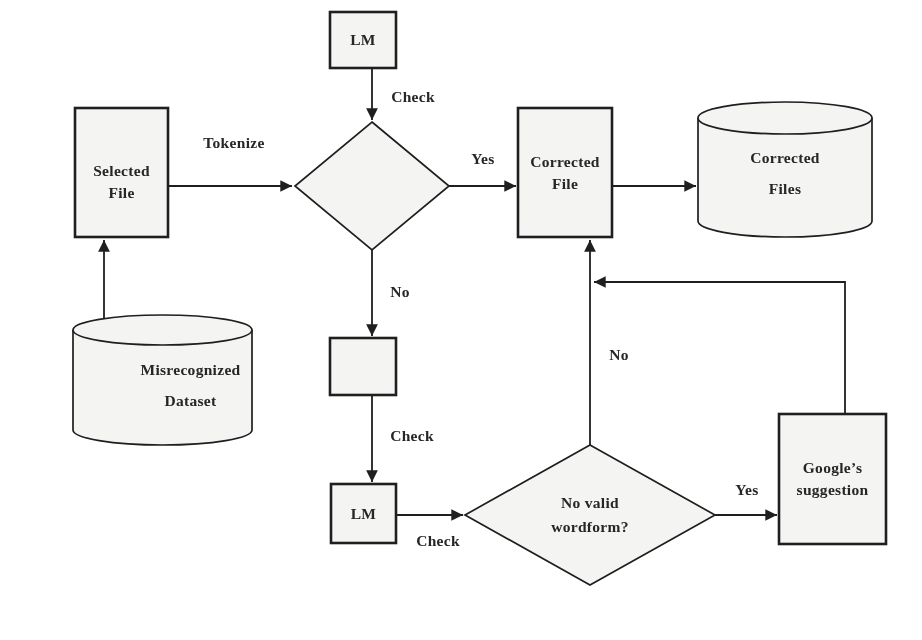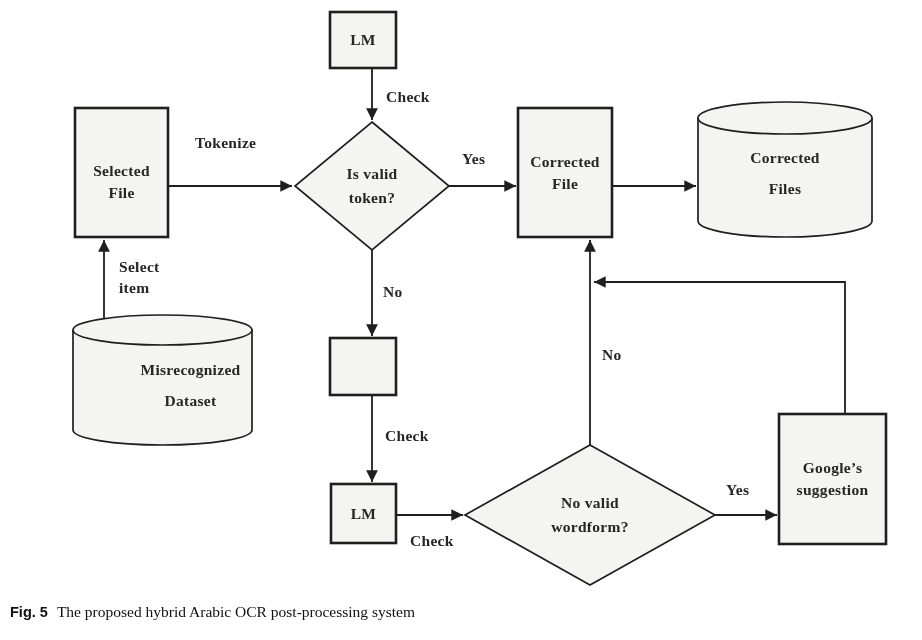--- a/index.html
+++ b/index.html
@@ -42,21 +42,21 @@
     font-weight: bold;
     font-size: 15.5px;
     letter-spacing: 0.3px;
     color: var(--text, #262626);
   }
   .lh-s { line-height: 22px; }
   .lh-m { line-height: 24px; }
   .lh-l { line-height: 31px; }
   .edge-label {
     position: absolute;
-    text-align: left;
+    text-align: center;
     white-space: pre-line;
     font-weight: bold;
     font-size: 15.5px;
     line-height: 21px;
     letter-spacing: 0.3px;
     color: var(--text, #262626);
   }
   .caption {
     position: absolute;
     left: 10px;
@@ -107,42 +107,35 @@
 
     <path class="node-shape cyl-shape" d="M 698 118 V 221 A 87 16 0 0 0 872 221 V 118"></path>
     <ellipse class="node-shape cyl-shape" cx="785" cy="118" rx="87" ry="16"></ellipse>
     <path class="node-shape cyl-shape" d="M 73 330 V 430 A 89.5 15 0 0 0 252 430 V 330"></path>
     <ellipse class="node-shape cyl-shape" cx="162.5" cy="330" rx="89.5" ry="15"></ellipse>
   </svg>
 
   <div class="label lh-s" style="left:330px; top:12px;  width:66px;  height:56px;">LM</div>
   <div class="label lh-s" style="left:75px;  top:108px; width:93px;  height:129px;margin-top:9px;">Selected
 File</div>
-  <div class="label lh-m" style="left:302px; top:152px; width:140px; height:68px;">Is valid
-token?</div>
   <div class="label lh-s" style="left:518px; top:108px; width:94px;  height:129px;">Corrected
 File</div>
   <div class="label lh-l" style="left:698px; top:130px; width:174px; height:85px;">Corrected
 Files</div>
   <div class="label lh-l" style="left:73px;  top:345px; width:179px; height:80px;margin-left:28px;">Misrecognized
 Dataset</div>
   <div class="label lh-s" style="left:331px; top:484px; width:65px;  height:59px;">LM</div>
   <div class="label lh-m" style="left:520px; top:482px; width:140px; height:66px;">No valid
 wordform?</div>
   <div class="label lh-s" style="left:779px; top:414px; width:107px; height:130px;">Google’s
 suggestion</div>
 
   <div class="edge-label" style="left:386px; top:86px;  width:54px;">Check</div>
   <div class="edge-label" style="left:195px; top:132px; width:78px;">Tokenize</div>
   <div class="edge-label" style="left:462px; top:148px; width:42px;">Yes</div>
-  <div class="edge-label" style="left:119px; top:256px; width:64px;">Select
-item</div>
   <div class="edge-label" style="left:383px; top:281px; width:34px;">No</div>
   <div class="edge-label" style="left:385px; top:425px; width:54px;">Check</div>
   <div class="edge-label" style="left:410px; top:530px; width:56px;">Check</div>
   <div class="edge-label" style="left:726px; top:479px; width:42px;">Yes</div>
   <div class="edge-label" style="left:602px; top:344px; width:34px;">No</div>
 
-  <div class="caption">
-    <span class="caption-tag">Fig. 5</span><span>The proposed hybrid Arabic OCR post-processing system</span>
-  </div>
 
 </div>
 
 </body></html>

